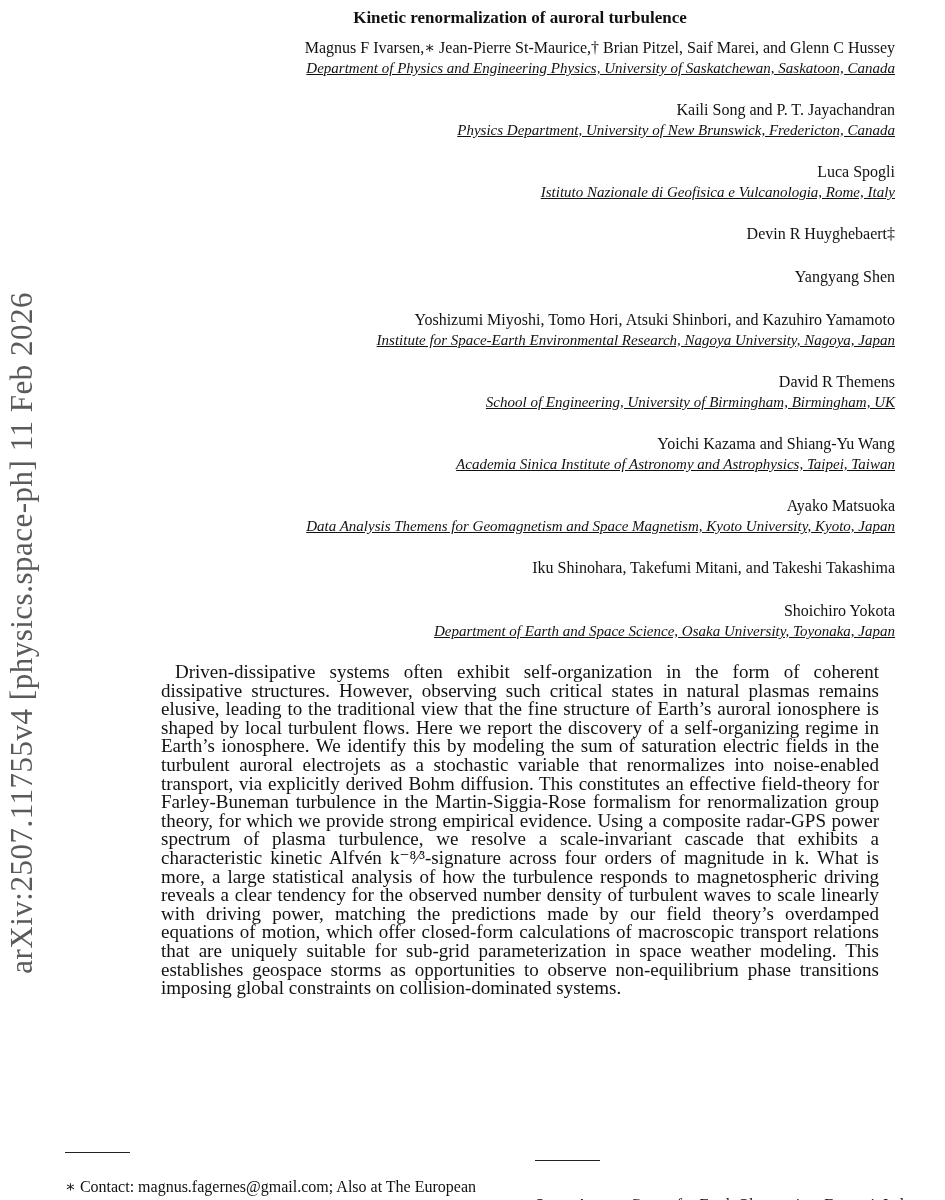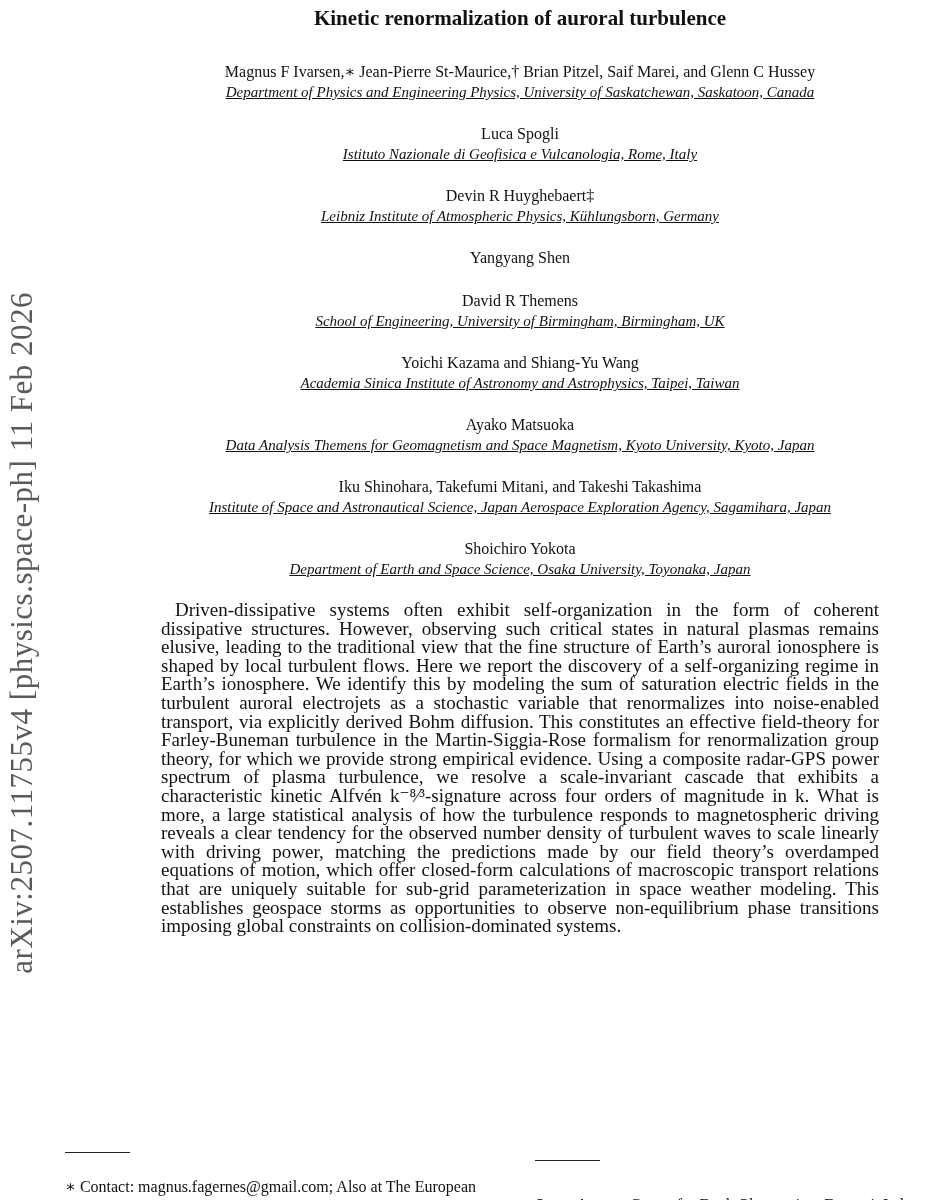--- a/index.html
+++ b/index.html
@@ -29,26 +29,26 @@
     letter-spacing: 0.5px;
     color: #5a5a5a;
   }
   .content {
     position: absolute;
     left: 145px; top: 6px;
     width: 750px;
     text-align: center;
   }
   .title {
-    font-size: 21px;
+    font-size: 17px;
     font-weight: bold;
     line-height: 24px;
-    margin-bottom: 32px;
+    margin-bottom: 8px;
   }
-  .author-group { margin-bottom: 23px; }
+  .author-group { margin-bottom: 23px; text-align: right; }
   .authors {
     font-size: 16px;
     line-height: 20px;
     margin-bottom: 1px;
   }
   .affiliation {
     font-size: 15px;
     line-height: 18px;
     font-style: italic;
     text-decoration: underline;
@@ -88,55 +88,61 @@
 
   <div class="content">
 
     <div class="title">Kinetic renormalization of auroral turbulence</div>
 
     <div class="author-group">
       <div class="authors">Magnus F Ivarsen,∗ Jean-Pierre St-Maurice,† Brian Pitzel, Saif Marei, and Glenn C Hussey</div>
       <div class="affiliation">Department of Physics and Engineering Physics, University of Saskatchewan, Saskatoon, Canada</div>
     </div>
 
+    <div class="author-group">
+      <div class="authors">Kaili Song and P. T. Jayachandran</div>
+      <div class="affiliation">Physics Department, University of New Brunswick, Fredericton, Canada</div>
+    </div>
 
     <div class="author-group">
       <div class="authors">Luca Spogli</div>
       <div class="affiliation">Istituto Nazionale di Geofisica e Vulcanologia, Rome, Italy</div>
     </div>
 
     <div class="author-group">
       <div class="authors">Devin R Huyghebaert‡</div>
-      <div class="affiliation">Leibniz Institute of Atmospheric Physics, Kühlungsborn, Germany</div>
     </div>
 
     <div class="author-group">
       <div class="authors">Yangyang Shen</div>
     </div>
 
 
+    <div class="author-group">
+      <div class="authors">Yoshizumi Miyoshi, Tomo Hori, Atsuki Shinbori, and Kazuhiro Yamamoto</div>
+      <div class="affiliation">Institute for Space-Earth Environmental Research, Nagoya University, Nagoya, Japan</div>
+    </div>
 
     <div class="author-group">
       <div class="authors">David R Themens</div>
       <div class="affiliation">School of Engineering, University of Birmingham, Birmingham, UK</div>
     </div>
 
     <div class="author-group">
       <div class="authors">Yoichi Kazama and Shiang-Yu Wang</div>
       <div class="affiliation">Academia Sinica Institute of Astronomy and Astrophysics, Taipei, Taiwan</div>
     </div>
 
     <div class="author-group">
       <div class="authors">Ayako Matsuoka</div>
       <div class="affiliation">Data Analysis Themens for Geomagnetism and Space Magnetism, Kyoto University, Kyoto, Japan</div>
     </div>
 
     <div class="author-group">
       <div class="authors">Iku Shinohara, Takefumi Mitani, and Takeshi Takashima</div>
-      <div class="affiliation">Institute of Space and Astronautical Science, Japan Aerospace Exploration Agency, Sagamihara, Japan</div>
     </div>
 
     <div class="author-group">
       <div class="authors">Shoichiro Yokota</div>
       <div class="affiliation">Department of Earth and Space Science, Osaka University, Toyonaka, Japan</div>
     </div>
 
     <p class="abstract">Driven-dissipative systems often exhibit self-organization in the form of coherent dissipative structures. However, observing such critical states in natural plasmas remains elusive, leading to the traditional view that the fine structure of Earth’s auroral ionosphere is shaped by local turbulent flows. Here we report the discovery of a self-organizing regime in Earth’s ionosphere. We identify this by modeling the sum of saturation electric fields in the turbulent auroral electrojets as a stochastic variable that renormalizes into noise-enabled transport, via explicitly derived Bohm diffusion. This constitutes an effective field-theory for Farley-Buneman turbulence in the Martin-Siggia-Rose formalism for renormalization group theory, for which we provide strong empirical evidence. Using a composite radar-GPS power spectrum of plasma turbulence, we resolve a scale-invariant cascade that exhibits a characteristic kinetic Alfvén k⁻⁸⁄³-signature across four orders of magnitude in k. What is more, a large statistical analysis of how the turbulence responds to magnetospheric driving reveals a clear tendency for the observed number density of turbulent waves to scale linearly with driving power, matching the predictions made by our field theory’s overdamped equations of motion, which offer closed-form calculations of macroscopic transport relations that are uniquely suitable for sub-grid parameterization in space weather modeling. This establishes geospace storms as opportunities to observe non-equilibrium phase transitions imposing global constraints on collision-dominated systems.</p>
 
   </div>

